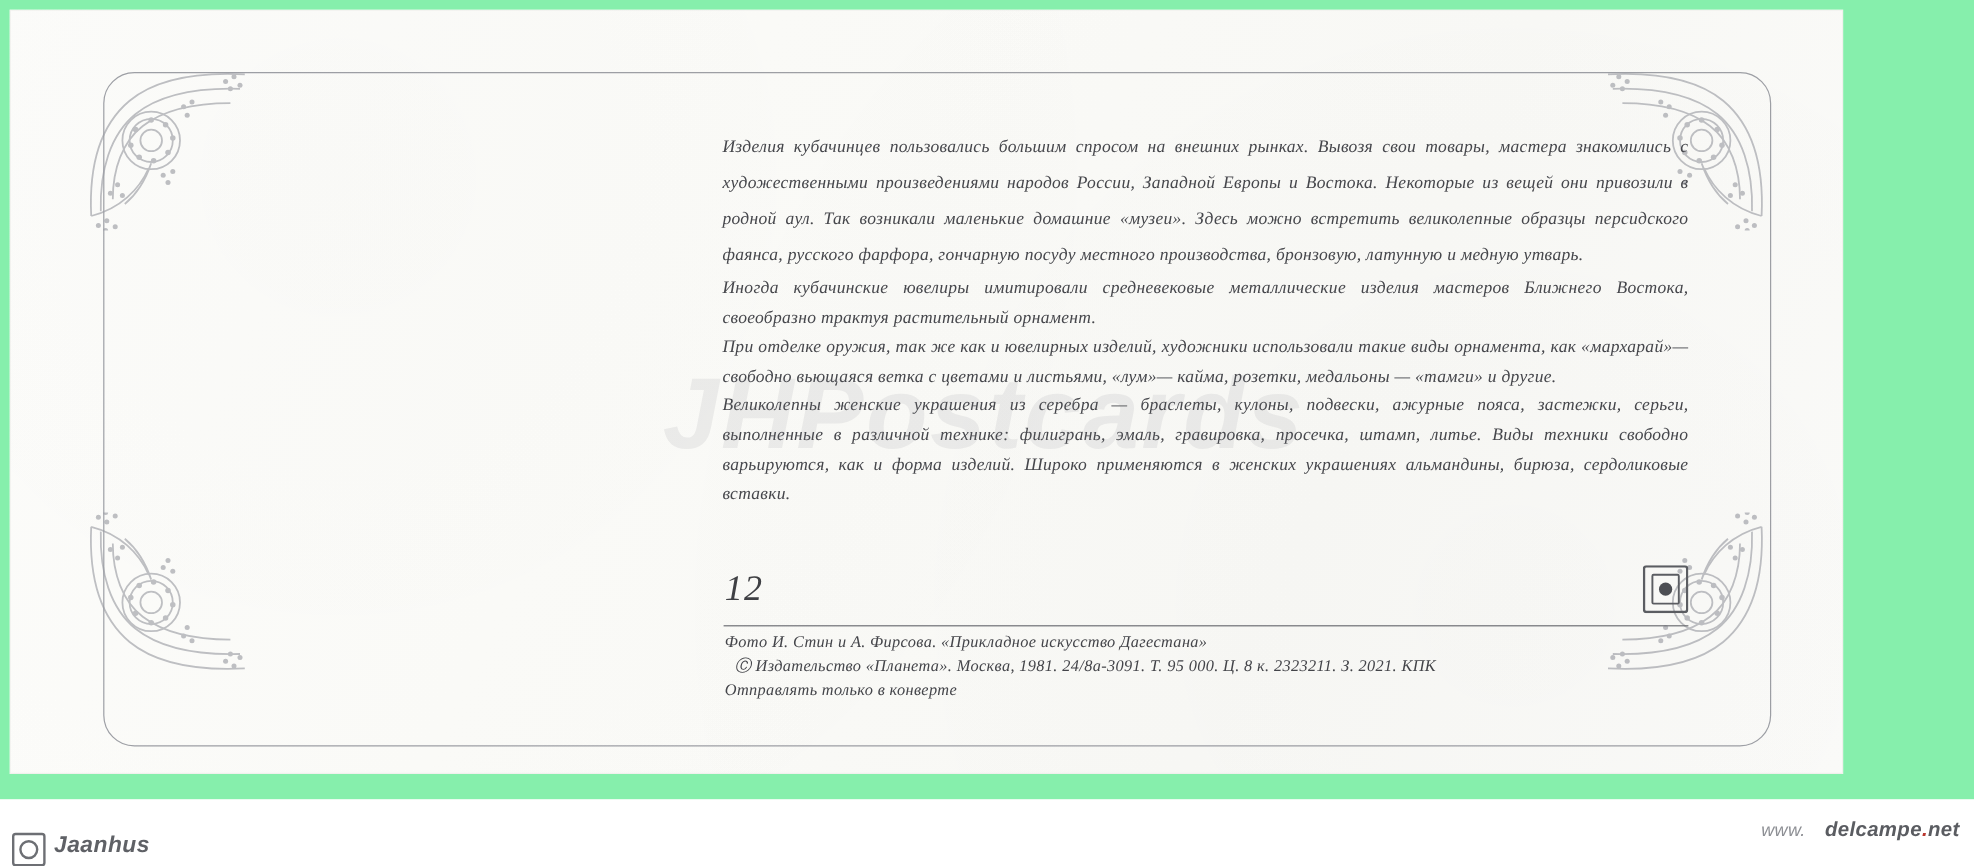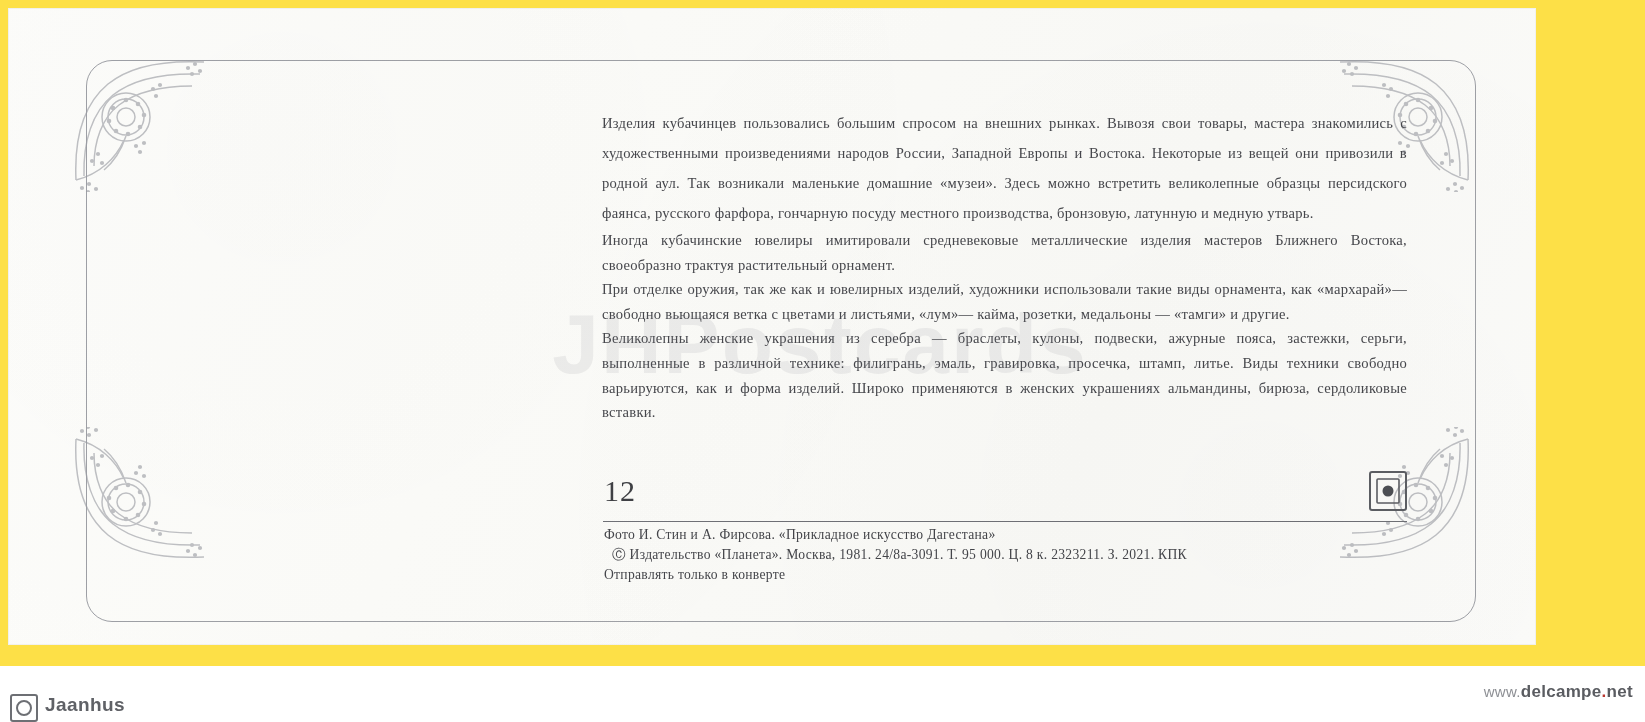--- a/index.html
+++ b/index.html
@@ -12,21 +12,22 @@
     height: 722px;
     overflow: hidden;
     font-family: "Liberation Serif", "DejaVu Serif", serif;
   }
 
   
   .scan {
     position: relative;
     width: 1645px;
     height: 722px;
-    background: #fde047;
+    background: #86efac;
+    font-style: italic;
   }
 
   
   .card {
     position: absolute;
     left: 8px;
     top: 8px;
     width: 1528px;
     height: 637px;
     background: linear-gradient(115deg, #fdfdfb 0%, #fbfbf8 35%, #f9f9f6 70%, #fcfcfa 100%);
@@ -188,21 +189,21 @@
     font-weight: 700;
     color: #5f6166;
     letter-spacing: .4px;
   }
   .brand-right {
     position: absolute;
     right: 12px;
     top: 16px;
     display: flex;
     align-items: baseline;
-    gap: 0;
+    gap: 16px;
     font-family: "Liberation Sans", sans-serif;
     margin-left: 28px;
   }
   .brand-right .www {
     font-size: 15px;
     color: #8d8f94;
     letter-spacing: .3px;
   }
   .brand-right .dom {
     font-size: 17px;

